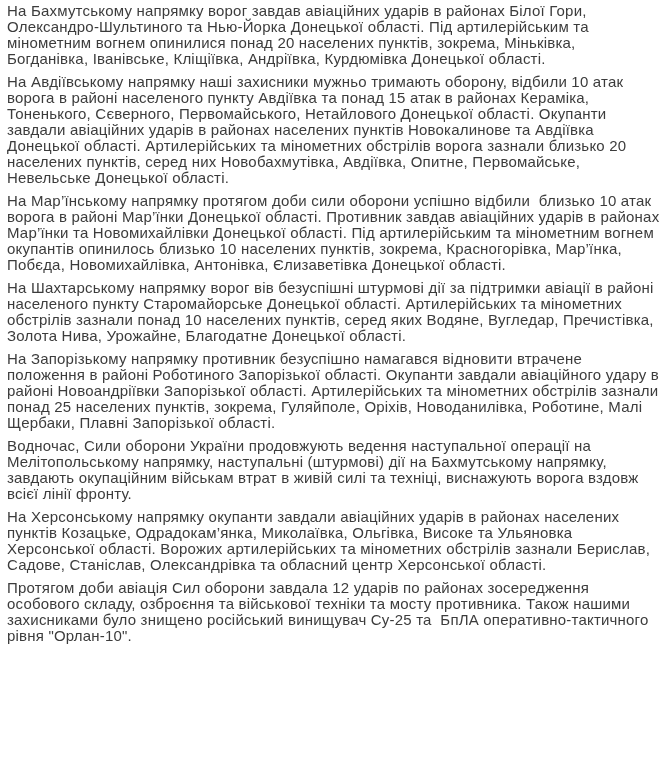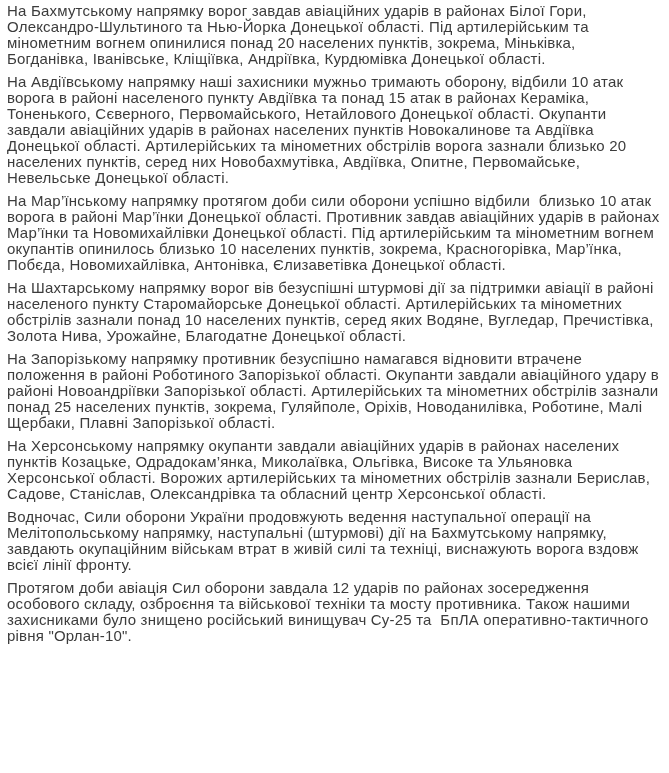--- a/index.html
+++ b/index.html
@@ -33,16 +33,16 @@
 </style>
 </head>
 <body>
 
 <div class="report">
   <p>На Бахмутському напрямку ворог завдав авіаційних ударів в районах Білої Гори, Олександро-Шультиного та Нью-Йорка Донецької області. Під артилерійським та мінометним вогнем опинилися понад 20 населених пунктів, зокрема, Міньківка, Богданівка, Іванівське, Кліщіївка, Андріївка, Курдюмівка Донецької області.</p>
   <p>На Авдіївському напрямку наші захисники мужньо тримають оборону, відбили 10 атак ворога в районі населеного пункту Авдіївка та понад 15 атак в районах Кераміка, Тоненького, Сєверного, Первомайського, Нетайлового Донецької області. Окупанти завдали авіаційних ударів в районах населених пунктів Новокалинове та Авдіївка Донецької області. Артилерійських та мінометних обстрілів ворога зазнали близько 20 населених пунктів, серед них Новобахмутівка, Авдіївка, Опитне, Первомайське, Невельське Донецької області.</p>
   <p>На Мар’їнському напрямку протягом доби сили оборони успішно відбили  близько 10 атак ворога в районі Мар’їнки Донецької області. Противник завдав авіаційних ударів в районах Мар’їнки та Новомихайлівки Донецької області. Під артилерійським та мінометним вогнем окупантів опинилось близько 10 населених пунктів, зокрема, Красногорівка, Мар’їнка, Побєда, Новомихайлівка, Антонівка, Єлизаветівка Донецької області.</p>
   <p>На Шахтарському напрямку ворог вів безуспішні штурмові дії за підтримки авіації в районі населеного пункту Старомайорське Донецької області. Артилерійських та мінометних обстрілів зазнали понад 10 населених пунктів, серед яких Водяне, Вугледар, Пречистівка, Золота Нива, Урожайне, Благодатне Донецької області.</p>
   <p>На Запорізькому напрямку противник безуспішно намагався відновити втрачене положення в районі Роботиного Запорізької області. Окупанти завдали авіаційного удару в районі Новоандріївки Запорізької області. Артилерійських та мінометних обстрілів зазнали понад 25 населених пунктів, зокрема, Гуляйполе, Оріхів, Новоданилівка, Роботине, Малі Щербаки, Плавні Запорізької області.</p>
+  <p>Водночас, Сили оборони України продовжують ведення наступальної операції на Мелітопольському напрямку, наступальні (штурмові) дії на Бахмутському напрямку, завдають окупаційним військам втрат в живій силі та техніці, виснажують ворога вздовж всієї лінії фронту.</p>
   <p>На Херсонському напрямку окупанти завдали авіаційних ударів в районах населених пунктів Козацьке, Одрадокам’янка, Миколаївка, Ольгівка, Високе та Ульяновка Херсонської області. Ворожих артилерійських та мінометних обстрілів зазнали Берислав, Садове, Станіслав, Олександрівка та обласний центр Херсонської області.</p>
-  <p>Водночас, Сили оборони України продовжують ведення наступальної операції на Мелітопольському напрямку, наступальні (штурмові) дії на Бахмутському напрямку, завдають окупаційним військам втрат в живій силі та техніці, виснажують ворога вздовж всієї лінії фронту.</p>
   <p>Протягом доби авіація Сил оборони завдала 12 ударів по районах зосередження особового складу, озброєння та військової техніки та мосту противника. Також нашими захисниками було знищено російський винищувач Су-25 та  БпЛА оперативно-тактичного рівня "Орлан-10".</p>
 </div>
 
 </body></html>

